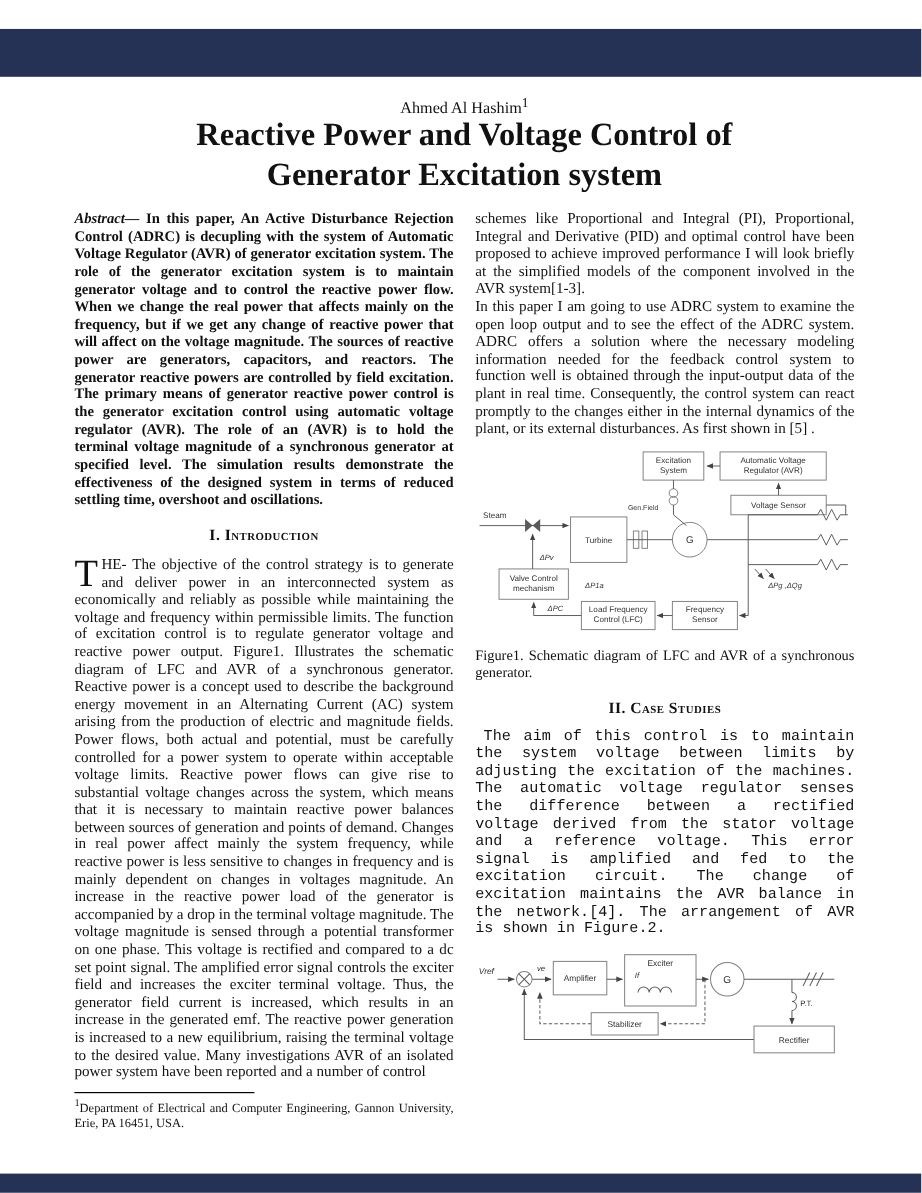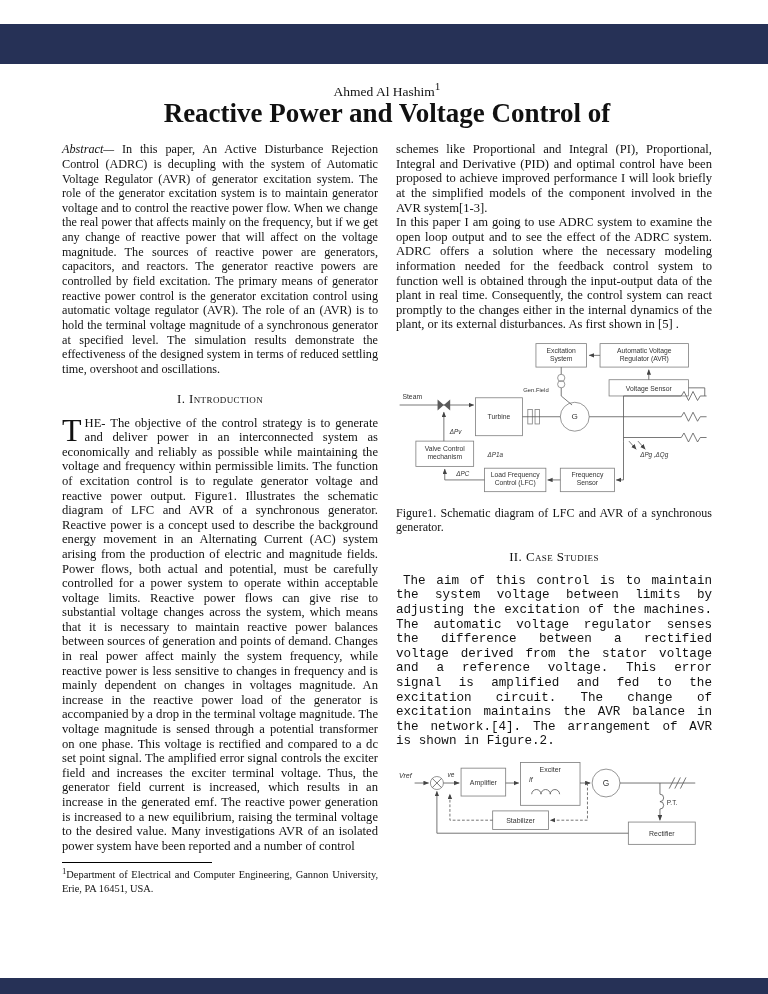--- a/index.html
+++ b/index.html
@@ -8,23 +8,23 @@
   .page{width:768px;height:994px;display:flex;flex-direction:column;background:#fff;overflow:hidden;
         font-family:"Liberation Serif",serif;color:#111;margin-top:24px;}
   .bar{height:40px;background:#263156;flex:0 0 auto;}
   .content{flex:1;padding:8px 56px 0 62px;overflow:hidden;}
   .author{text-align:center;font-size:13.5px;margin:8px 0 -3px;}
   .title{text-align:center;font-size:27px;font-weight:700;margin:0 0 12px;line-height:1.25;}
   .title .tline{display:block;}
   .columns{display:flex;gap:18px;}
   .col{flex:1;min-width:0;font-size:12.6px;line-height:1.16;text-align:justify;}
   .col p{margin:0;}
-  .abstract{font-weight:normal;font-size:12.2px;line-height:1.2;}
+  .abstract{font-weight:bold;font-size:12.2px;line-height:1.2;}
   .abs-label{font-style:italic;}
-  .sec{font-size:13px;font-weight:400;font-variant:small-caps;letter-spacing:.4px;text-align:center;margin:14px 0 10px;}
+  .sec{font-size:13px;font-weight:700;font-variant:small-caps;letter-spacing:.4px;text-align:center;margin:14px 0 10px;}
   .subsec{font-size:12.8px;font-weight:400;font-style:italic;text-align:left;margin:10px 0 8px;padding-left:2px;}
   .dropcap{float:left;font-size:32px;line-height:25px;padding:2px 3px 0 0;}
   .fn-rule{width:150px;border-top:1px solid #000;margin:9px 0 3px;}
   .footnote{font-size:10.4px;line-height:1.22;}
   .caption{font-size:12px;margin:5px 0 2px;}
   .indent{text-indent:7px;font-family:Liberation Mono, monospace;}
   figure{margin:8px 0 0;}
   figure svg{display:block;width:100%;height:auto;}
   svg text{font-family:"Liberation Sans",sans-serif;fill:#333;}
 </style>
@@ -35,20 +35,21 @@
   <div class="bar"></div>
 
   <div class="content">
 
     <div class="author">
       <span>Ahmed Al Hashim</span><sup>1</sup>
     </div>
 
     <h1 class="title">
       <span class="tline">Reactive Power and Voltage Control of</span>
+      <span class="tline">Generator Excitation system</span>
     </h1>
 
     <div class="columns">
 
       <div class="col">
         <p class="abstract"><span class="abs-label">Abstract—</span> <span>In this paper, An Active Disturbance Rejection Control (ADRC) is decupling with the system of Automatic Voltage Regulator (AVR) of generator excitation system. The role of the generator excitation system is to maintain generator voltage and to control the reactive power flow. When we change the real power that affects mainly on the frequency, but if we get any change of reactive power that will affect on the voltage magnitude. The sources of reactive power are generators, capacitors, and reactors. The generator reactive powers are controlled by field excitation. The primary means of generator reactive power control is the generator excitation control using automatic voltage regulator (AVR). The role of an (AVR) is to hold the terminal voltage magnitude of a synchronous generator at specified level. The simulation results demonstrate the effectiveness of the designed system in terms of reduced settling time, overshoot and oscillations.</span></p>
 
         <h2 class="sec">I. Introduction</h2>
 
         <p class="intro"><span class="dropcap">T</span><span>HE- The objective of the control strategy is to generate and deliver power in an interconnected system as economically and reliably as possible while maintaining the voltage and frequency within permissible limits. The function of excitation control is to regulate generator voltage and reactive power output. Figure1. Illustrates the schematic diagram of LFC and AVR of a synchronous generator. Reactive power is a concept used to describe the background energy movement in an Alternating Current (AC) system arising from the production of electric and magnitude fields. Power flows, both actual and potential, must be carefully controlled for a power system to operate within acceptable voltage limits. Reactive power flows can give rise to substantial voltage changes across the system, which means that it is necessary to maintain reactive power balances between sources of generation and points of demand. Changes in real power affect mainly the system frequency, while reactive power is less sensitive to changes in frequency and is mainly dependent on changes in voltages magnitude. An increase in the reactive power load of the generator is accompanied by a drop in the terminal voltage magnitude. The voltage magnitude is sensed through a potential transformer on one phase. This voltage is rectified and compared to a dc set point signal. The amplified error signal controls the exciter field and increases the exciter terminal voltage. Thus, the generator field current is increased, which results in an increase in the generated emf. The reactive power generation is increased to a new equilibrium, raising the terminal voltage to the desired value. Many investigations AVR of an isolated power system have been reported and a number of control</span></p>

